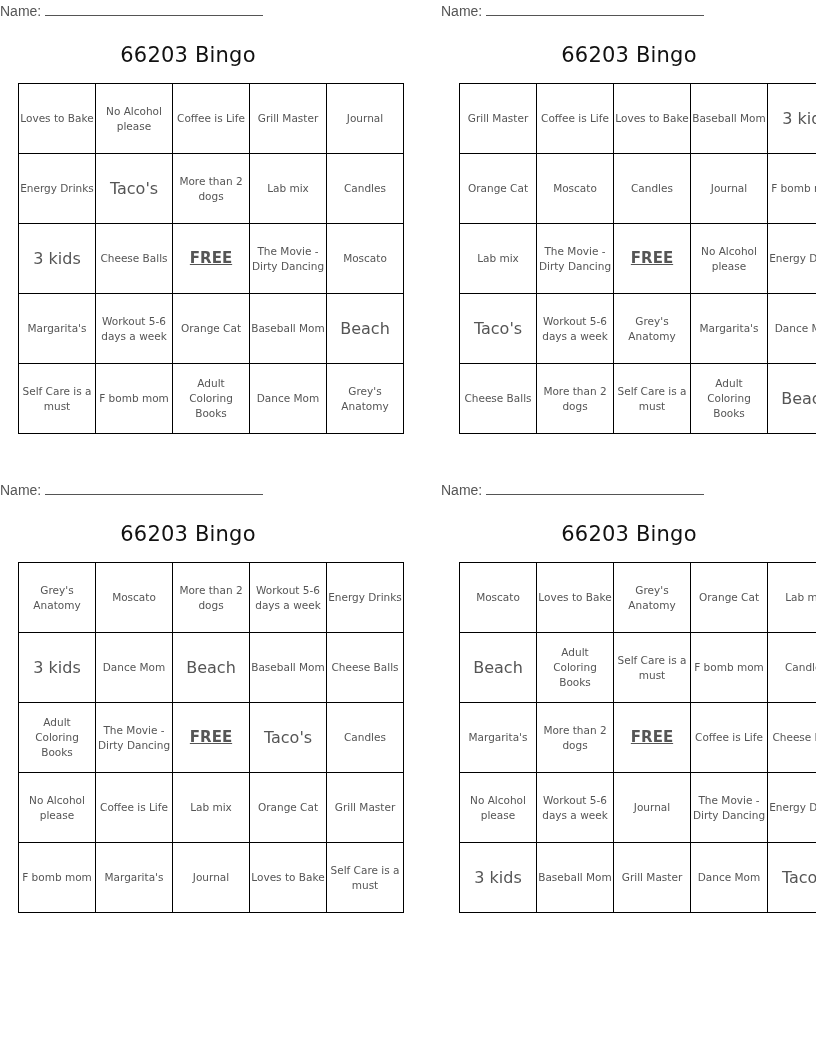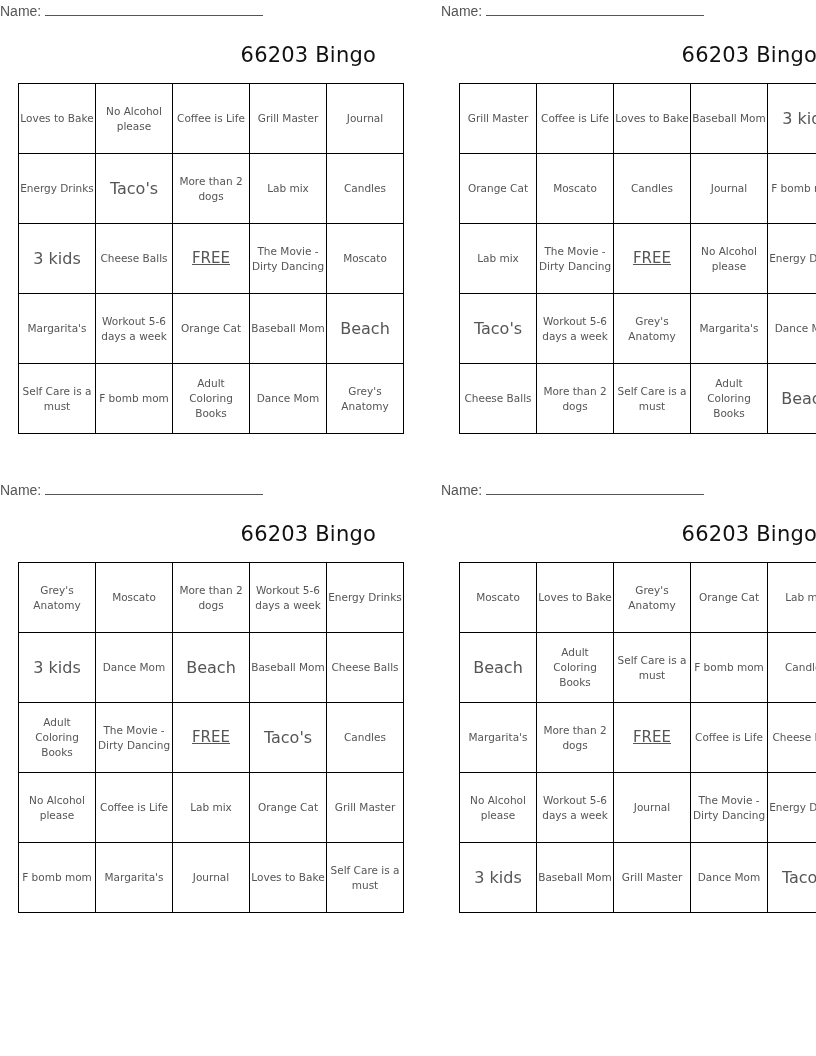--- a/index.html
+++ b/index.html
@@ -38,21 +38,21 @@
       border-bottom: 1px solid #555555;
       height: 13px;
       margin-left: 4px;
       vertical-align: baseline;
     }
     .title {
       position: absolute;
       left: 0;
       top: 40px;
       width: 376px;
-      text-align: right;
+      text-align: center;
       font-family: "DejaVu Sans", sans-serif;
       font-size: 21px;
       color: #111111;
       line-height: 30px;
       letter-spacing: 0.2px;
     }
     .grid {
       position: absolute;
       left: 0;
       top: 83px;
@@ -76,21 +76,21 @@
       overflow: hidden;
       word-wrap: break-word;
     }
     .grid td.big {
       font-size: 16px;
       line-height: 20px;
       color: #555555;
     }
     .grid td.free {
       font-size: 15px;
-      font-weight: normal;
+      font-weight: bold;
       text-decoration: underline;
       color: #555555;
     }
   </style>
 </head>
 <body>
 
 <div class="card" style="left:0; top:0; height:440px;">
   <div class="name-line">
     <span class="name-label">Name:</span><span class="name-blank"></span>

